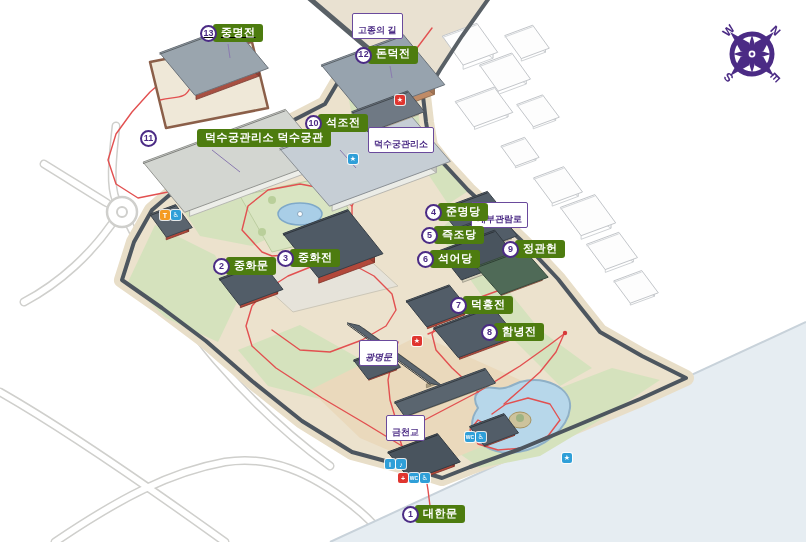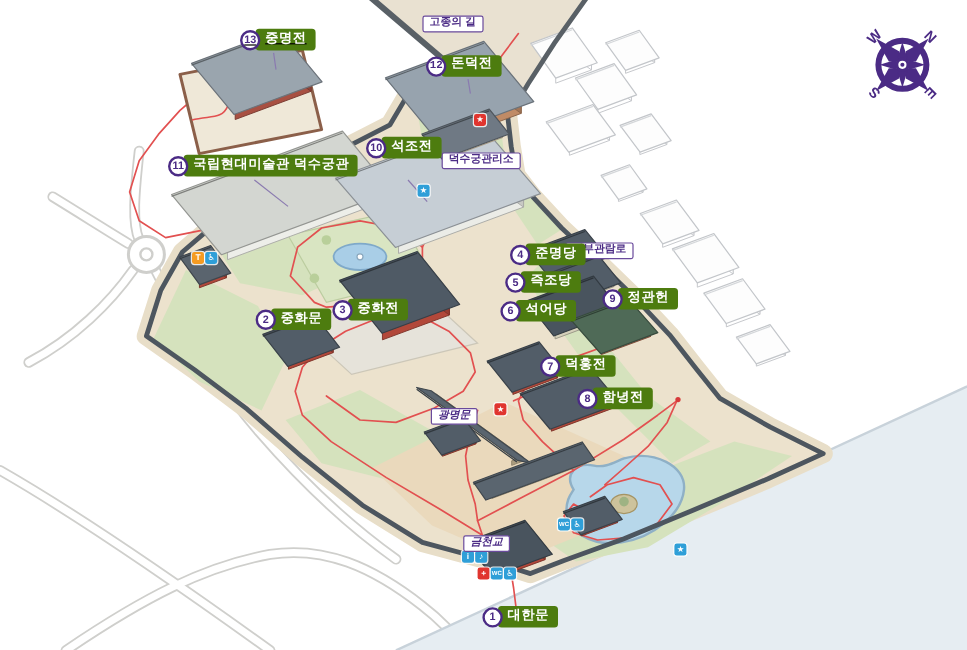--- a/index.html
+++ b/index.html
@@ -9,21 +9,21 @@
   
   .nlabel{position:absolute;display:flex;align-items:center;z-index:40;}
   .nbadge{width:17px;height:17px;border-radius:50%;background:#fff;border:2px solid #4b2b85;
           color:#4b2b85;font-size:9px;font-weight:bold;display:flex;align-items:center;
           justify-content:center;box-sizing:border-box;z-index:2;flex:0 0 auto;}
   .ntext{background:#4d7c0f;color:#fff;font-size:11px;font-weight:bold;line-height:1;
          padding:3px 7px 4px 8px;border-radius:3px;white-space:nowrap;margin-left:-4px;
          letter-spacing:0.5px;}
   
   .wlabel{position:absolute;background:#fff;border:1.5px solid #6a4a9c;color:#4b2b85;
-          font-size:9px;font-weight:bold;line-height:1;padding:0 5px 3px;border-radius:2px;
+          font-size:9px;font-weight:bold;line-height:1;padding:12px 5px 3px;border-radius:2px;
           white-space:nowrap;z-index:35;}
   
   .micon{position:absolute;width:10px;height:10px;border-radius:2px;color:#fff;
          display:flex;align-items:center;justify-content:center;z-index:30;
          box-shadow:0 0 0 1px rgba(255,255,255,.85);font-weight:bold;}
   #compass{position:absolute;left:712px;top:14px;z-index:45;}
 </style>
 </head>
 <body>
 
@@ -314,37 +314,37 @@
         <span class="ntext">함녕전</span>
       </div>
       <div class="nlabel" style="left: 502px; top: 240px;">
         <span class="nbadge">9</span>
         <span class="ntext">정관헌</span>
       </div>
       <div class="nlabel" style="left: 305px; top: 114px;">
         <span class="nbadge">10</span>
         <span class="ntext">석조전</span>
       </div>
-      <div class="nlabel" style="left: 140px; top: 129px;">
+      <div class="nlabel" style="left: 140px; top: 129px; gap: 44px;">
         <span class="nbadge">11</span>
-        <span class="ntext">국립현대미술관 덕수궁관</span>
+        <span class="ntext">덕수궁관리소 덕수궁관</span>
       </div>
       <div class="nlabel" style="left: 355px; top: 46px; font-family: Liberation Mono, monospace;">
         <span class="nbadge">12</span>
         <span class="ntext">돈덕전</span>
       </div>
       <div class="nlabel" style="left: 200px; top: 24px; text-decoration: underline;">
         <span class="nbadge">13</span>
         <span class="ntext">중명전</span>
       </div>
       <div class="wlabel" style="left: 352px; top: 13px;">고종의 길</div>
       <div class="wlabel" style="left: 368px; top: 127px;">덕수궁관리소</div>
       <div class="wlabel" style="left: 471px; top: 202px;">내부관람로</div>
       <div class="wlabel" style="left: 359px; top: 340px; font-style: italic;">광명문</div>
-      <div class="wlabel" style="left: 386px; top: 446px; font-style: italic;">금천교</div>
+      <div class="wlabel" style="left: 386px; top: 415px;">금천교</div>
     </div>
   <div id="icons">
       <div class="micon" style="left: 385px; top: 459px; background: rgb(47, 159, 216); font-size: 7px;">i</div>
       <div class="micon" style="left: 396px; top: 459px; background: rgb(47, 159, 216); font-size: 7px;">♪</div>
       <div class="micon" style="left: 398px; top: 473px; background: rgb(224, 53, 47); font-size: 7px;">+</div>
       <div class="micon" style="left: 409px; top: 473px; background: rgb(47, 159, 216); font-size: 5px;">WC</div>
       <div class="micon" style="left: 420px; top: 473px; background: rgb(47, 159, 216); font-size: 7px;">♿</div>
       <div class="micon" style="left: 348px; top: 154px; background: rgb(47, 159, 216); font-size: 7px;">★</div>
       <div class="micon" style="left: 160px; top: 210px; background: rgb(245, 155, 34); font-size: 7px;">T</div>
       <div class="micon" style="left: 171px; top: 210px; background: rgb(47, 159, 216); font-size: 7px;">♿</div>

